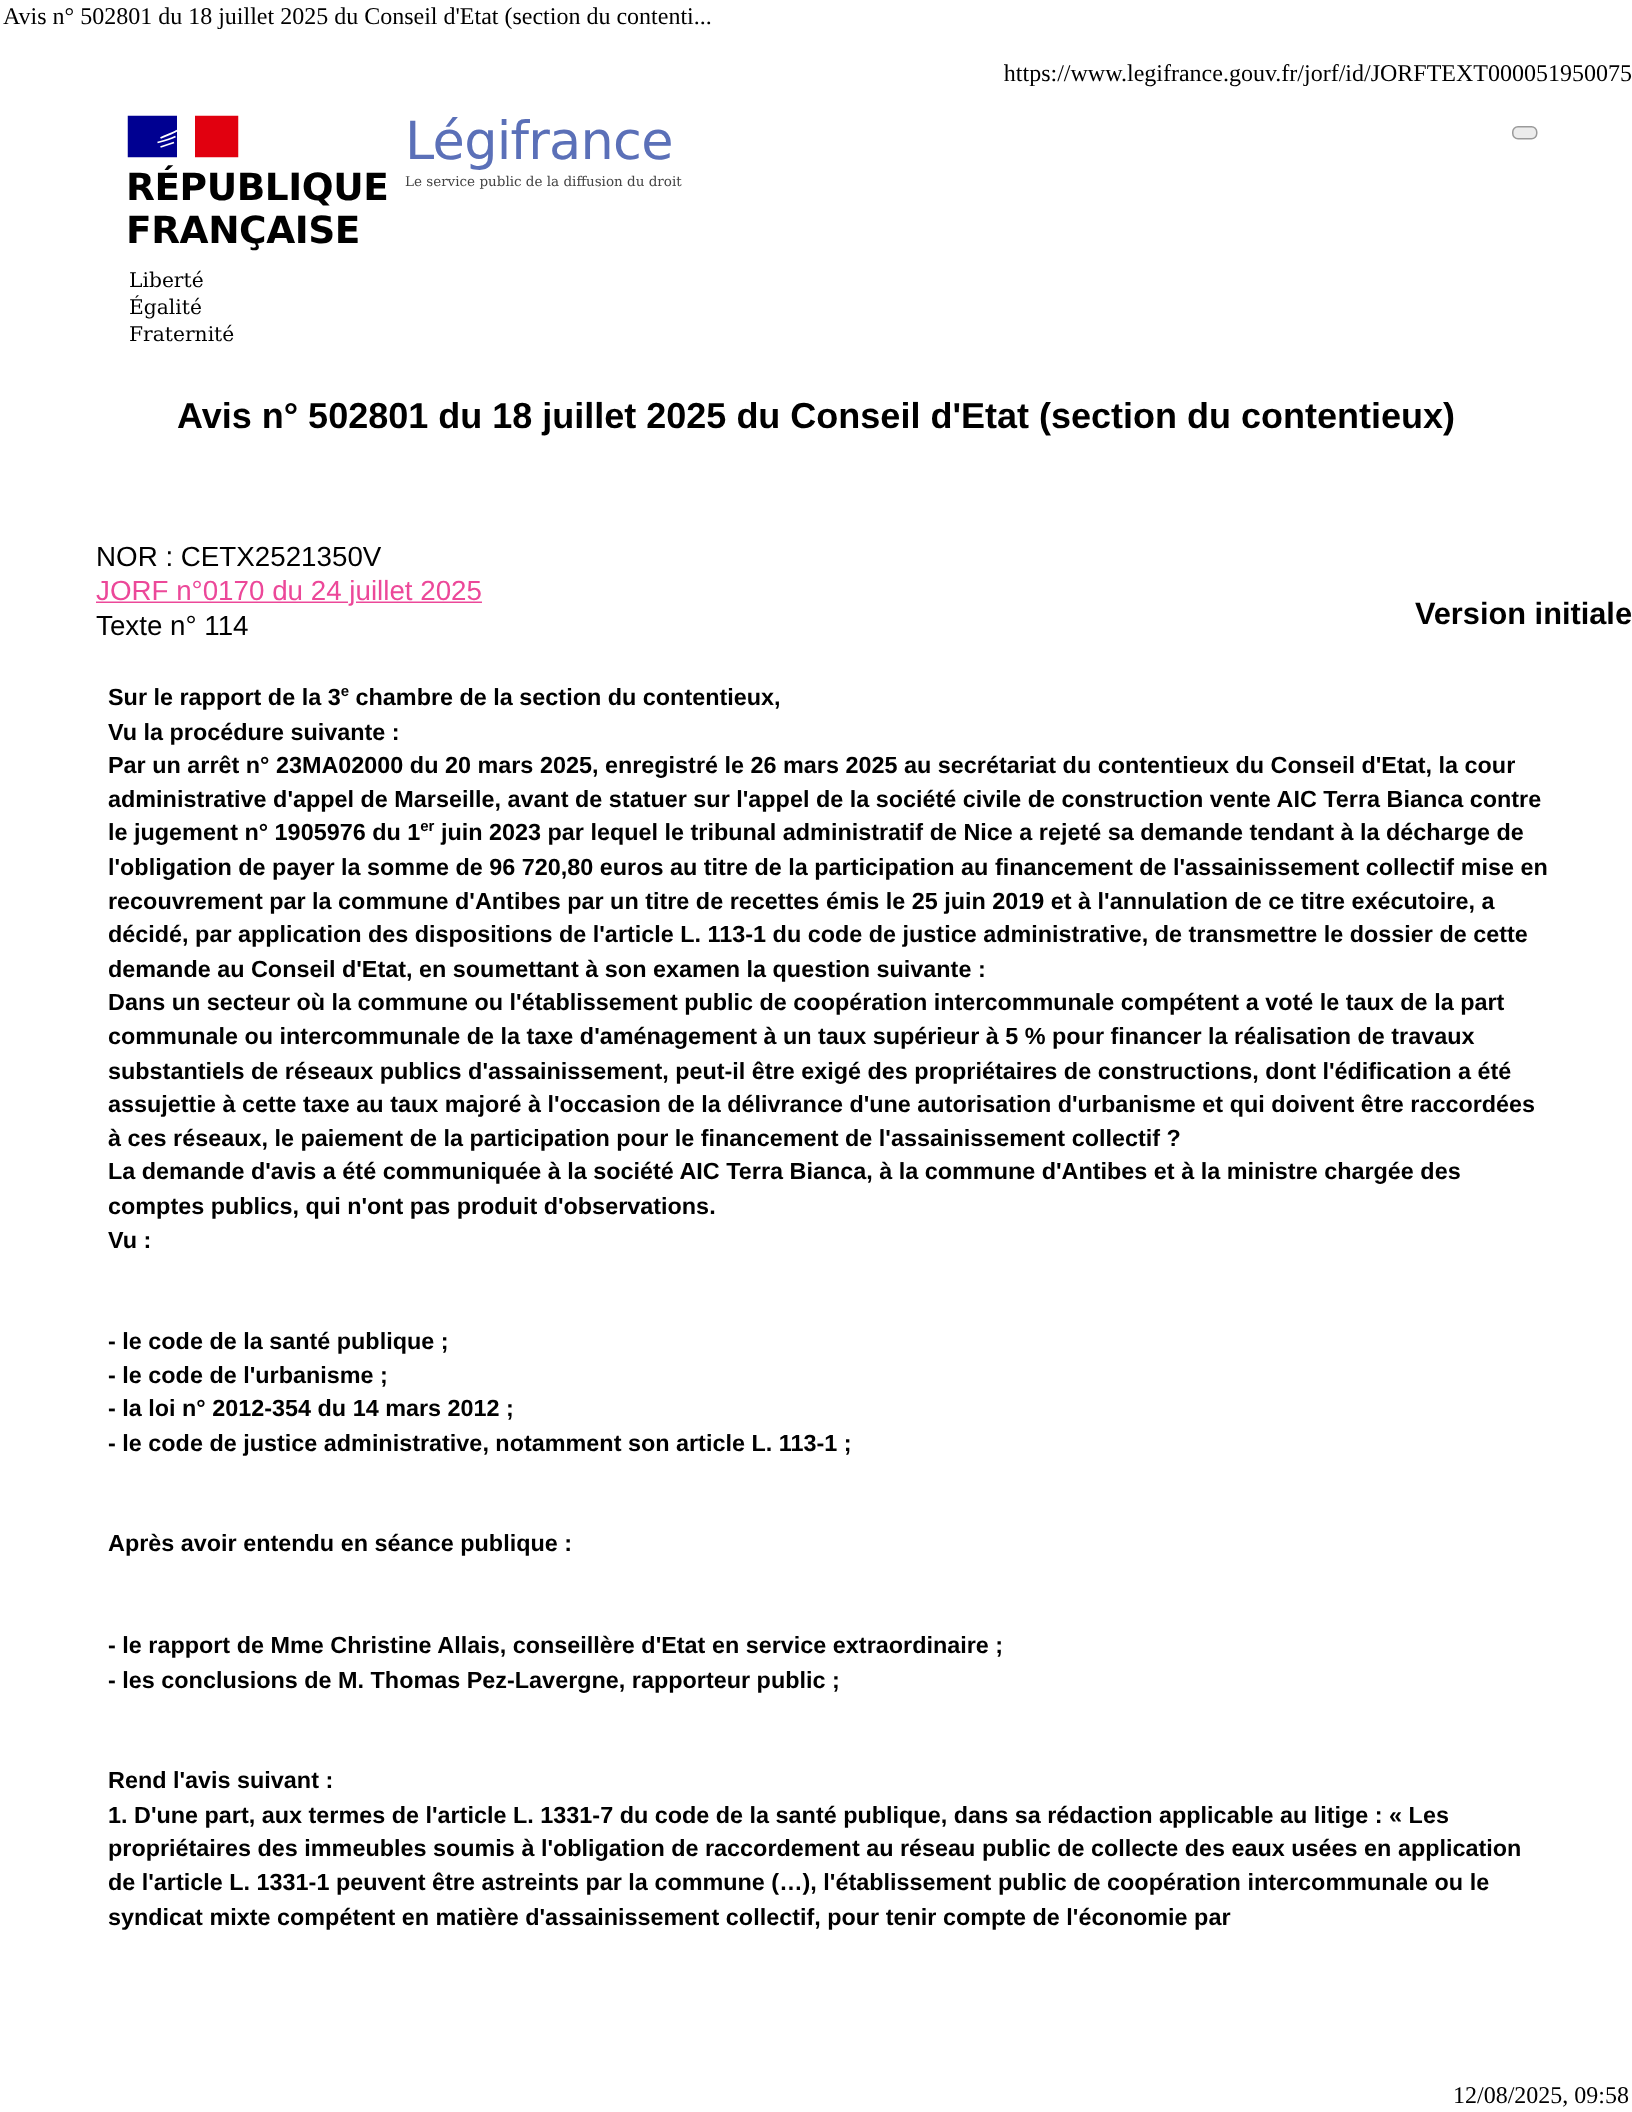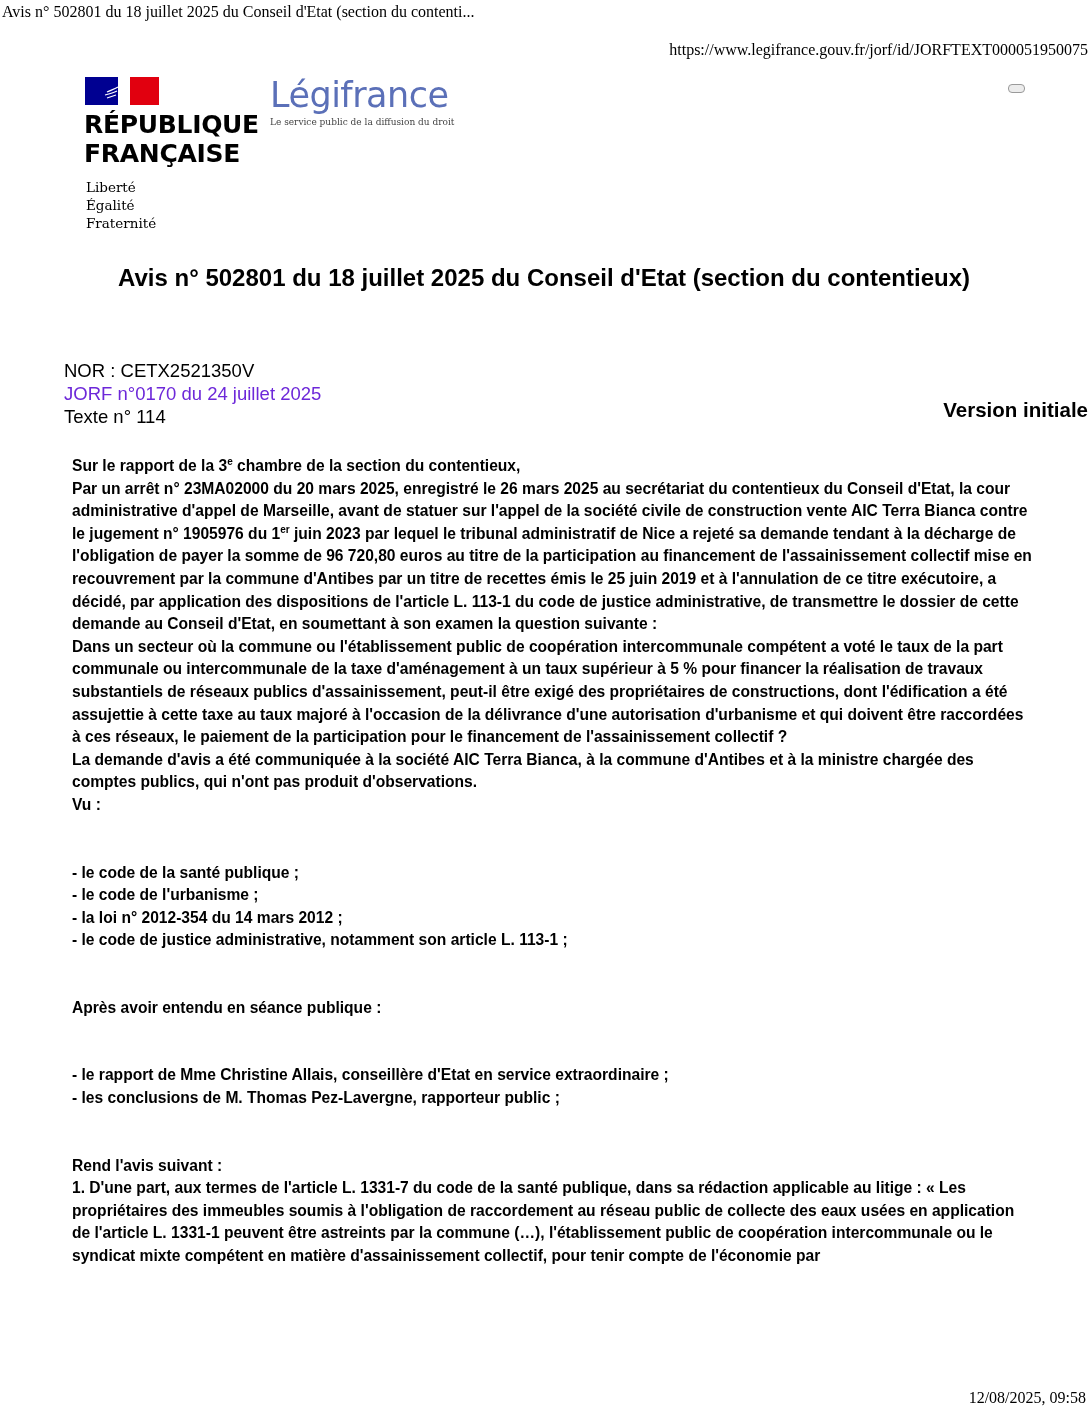--- a/index.html
+++ b/index.html
@@ -24,21 +24,21 @@
     color: #5b70b8; letter-spacing: -0.5px; }
   .legi-tag { font-family: "DejaVu Serif", serif; font-size: 9px; line-height: 12px; color: #444; margin-top: 0px; }
 
   .toggle-btn { position: absolute; left: 1008px; top: 84px; width: 15px; height: 7px;
     border: 1px solid #9a9a9a; border-radius: 4px; background: #ececec; }
 
   .doc-title { position: absolute; left: 0; top: 262px; width: 1088px; text-align: center;
     font-family: "Liberation Sans", sans-serif; font-weight: bold; font-size: 24px; line-height: 32px; }
   .meta { position: absolute; left: 64px; top: 319px; font-family: "Liberation Sans", sans-serif;
     font-size: 18.5px; line-height: 23px; margin-top: 40px; }
-  .meta a { color: #6d28d9; }
+  .meta a { color: #ec4899; text-decoration: underline; }
   .version { position: absolute; left: 0; top: 396px; width: 1088px; text-align: right;
     font-family: "Liberation Sans", sans-serif; font-weight: bold; font-size: 20.5px; line-height: 28px; }
 
   .body-text { position: absolute; left: 72px; top: 455px; width: 960px;
     font-family: "Liberation Sans", sans-serif; font-size: 15.6px; line-height: 22.6px; }
   .body-text p { margin: 0; font-weight: bold; }
   .body-text sup { font-size: 10px; line-height: 0; vertical-align: 6px; }
   .gap-lg { height: 45px; }
 </style>
 </head>
@@ -80,20 +80,21 @@
 <div class="meta">
   <div>NOR : CETX2521350V</div>
   <div><a>JORF n°0170 du 24 juillet 2025</a></div>
   <div>Texte n° 114</div>
 </div>
 
 <div class="version">Version initiale</div>
 
 <div class="body-text">
   <p><span>Sur le rapport de la 3</span><sup>e</sup><span> chambre de la section du contentieux,</span></p>
+  <p>Vu la procédure suivante :</p>
   <p><span>Par un arrêt n° 23MA02000 du 20 mars 2025, enregistré le 26 mars 2025 au secrétariat du contentieux du Conseil d'Etat, la cour administrative d'appel de Marseille, avant de statuer sur l'appel de la société civile de construction vente AIC Terra Bianca contre le jugement n° 1905976 du 1</span><sup>er</sup><span> juin 2023 par lequel le tribunal administratif de Nice a rejeté sa demande tendant à la décharge de l'obligation de payer la somme de 96 720,80 euros au titre de la participation au financement de l'assainissement collectif mise en recouvrement par la commune d'Antibes par un titre de recettes émis le 25 juin 2019 et à l'annulation de ce titre exécutoire, a décidé, par application des dispositions de l'article L. 113-1 du code de justice administrative, de transmettre le dossier de cette demande au Conseil d'Etat, en soumettant à son examen la question suivante :</span></p>
   <p>Dans un secteur où la commune ou l'établissement public de coopération intercommunale compétent a voté le taux de la part communale ou intercommunale de la taxe d'aménagement à un taux supérieur à 5 % pour financer la réalisation de travaux substantiels de réseaux publics d'assainissement, peut-il être exigé des propriétaires de constructions, dont l'édification a été assujettie à cette taxe au taux majoré à l'occasion de la délivrance d'une autorisation d'urbanisme et qui doivent être raccordées à ces réseaux, le paiement de la participation pour le financement de l'assainissement collectif ?</p>
   <p>La demande d'avis a été communiquée à la société AIC Terra Bianca, à la commune d'Antibes et à la ministre chargée des comptes publics, qui n'ont pas produit d'observations.</p>
   <p>Vu :</p>
   <div class="gap-lg"></div>
   <p>- le code de la santé publique ;</p>
   <p>- le code de l'urbanisme ;</p>
   <p>- la loi n° 2012-354 du 14 mars 2012 ;</p>
   <p>- le code de justice administrative, notamment son article L. 113-1 ;</p>
   <div class="gap-lg"></div>

